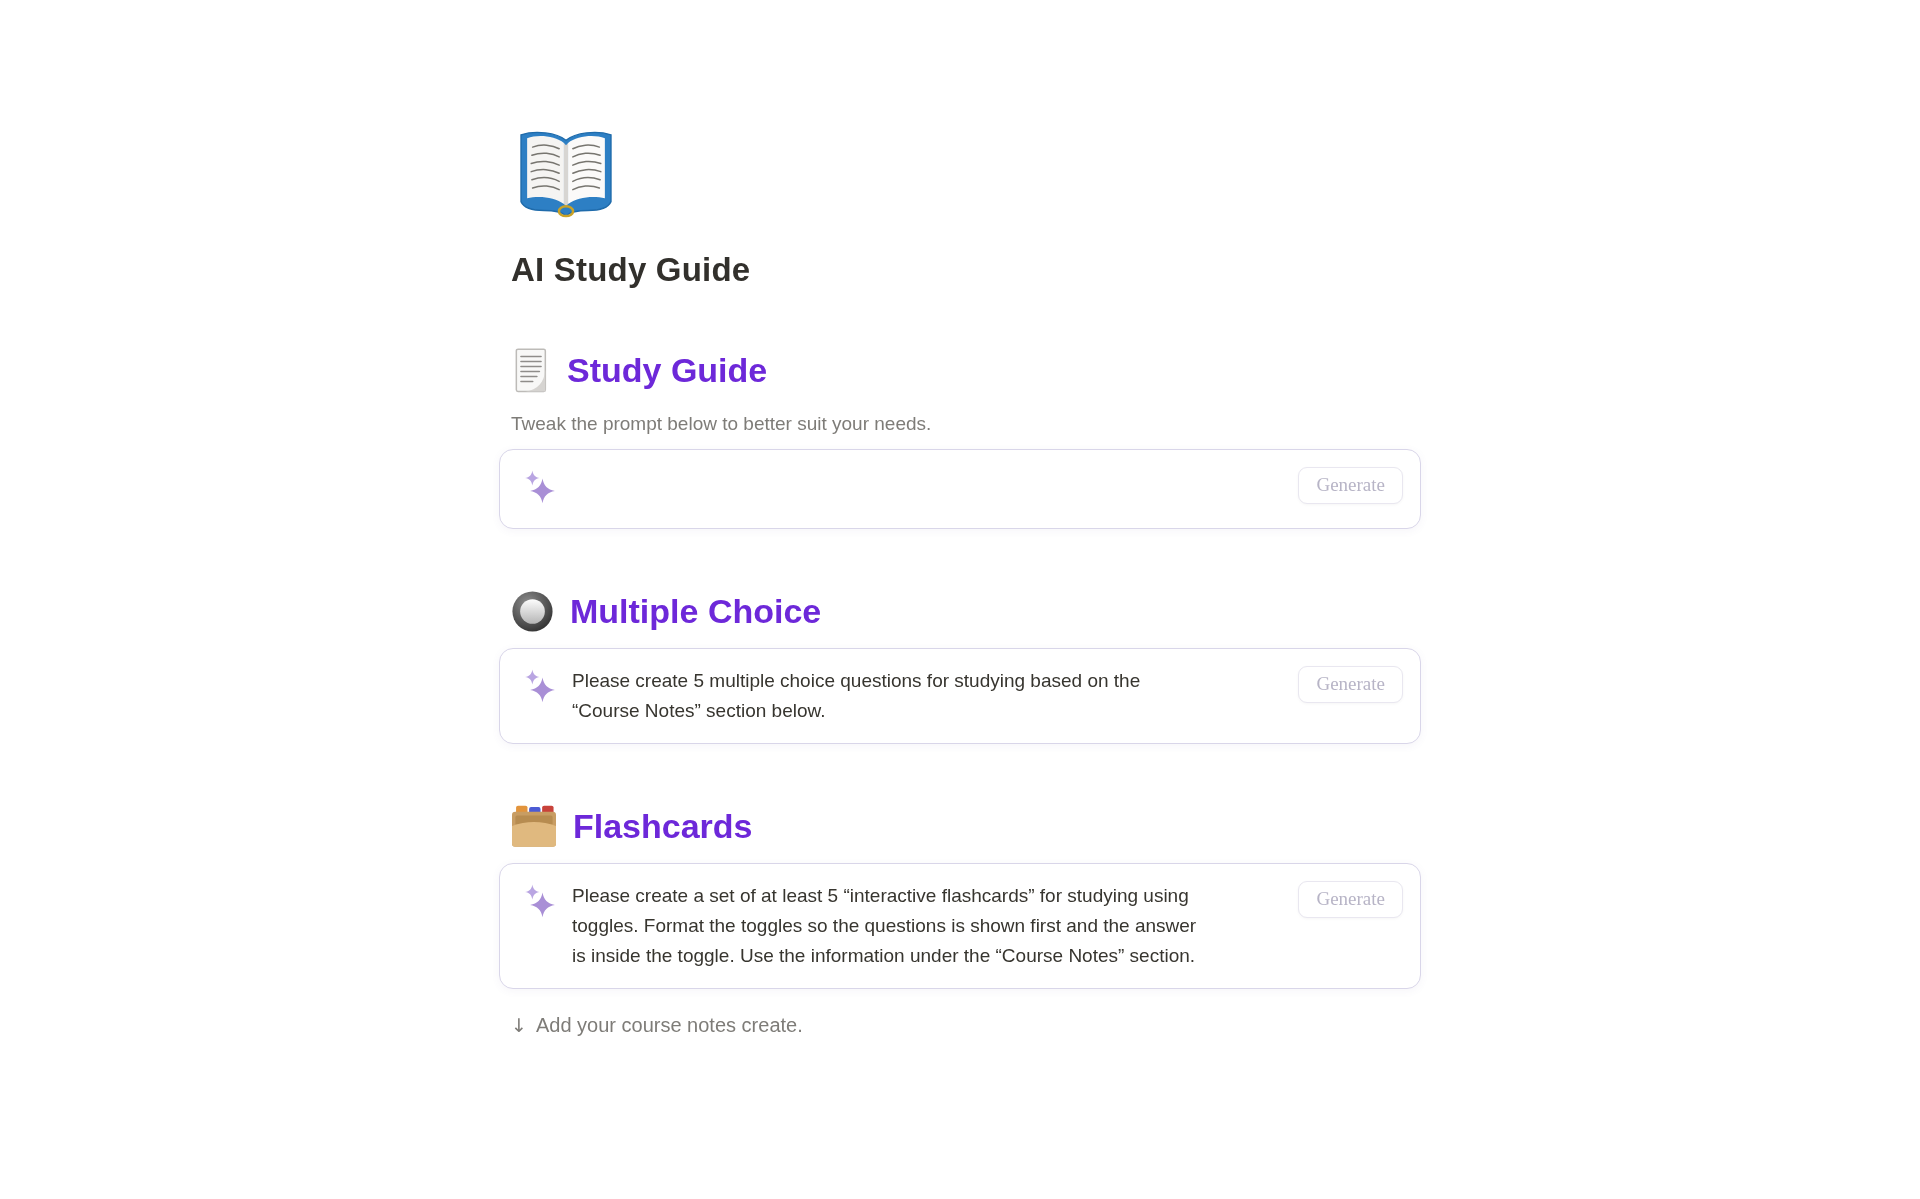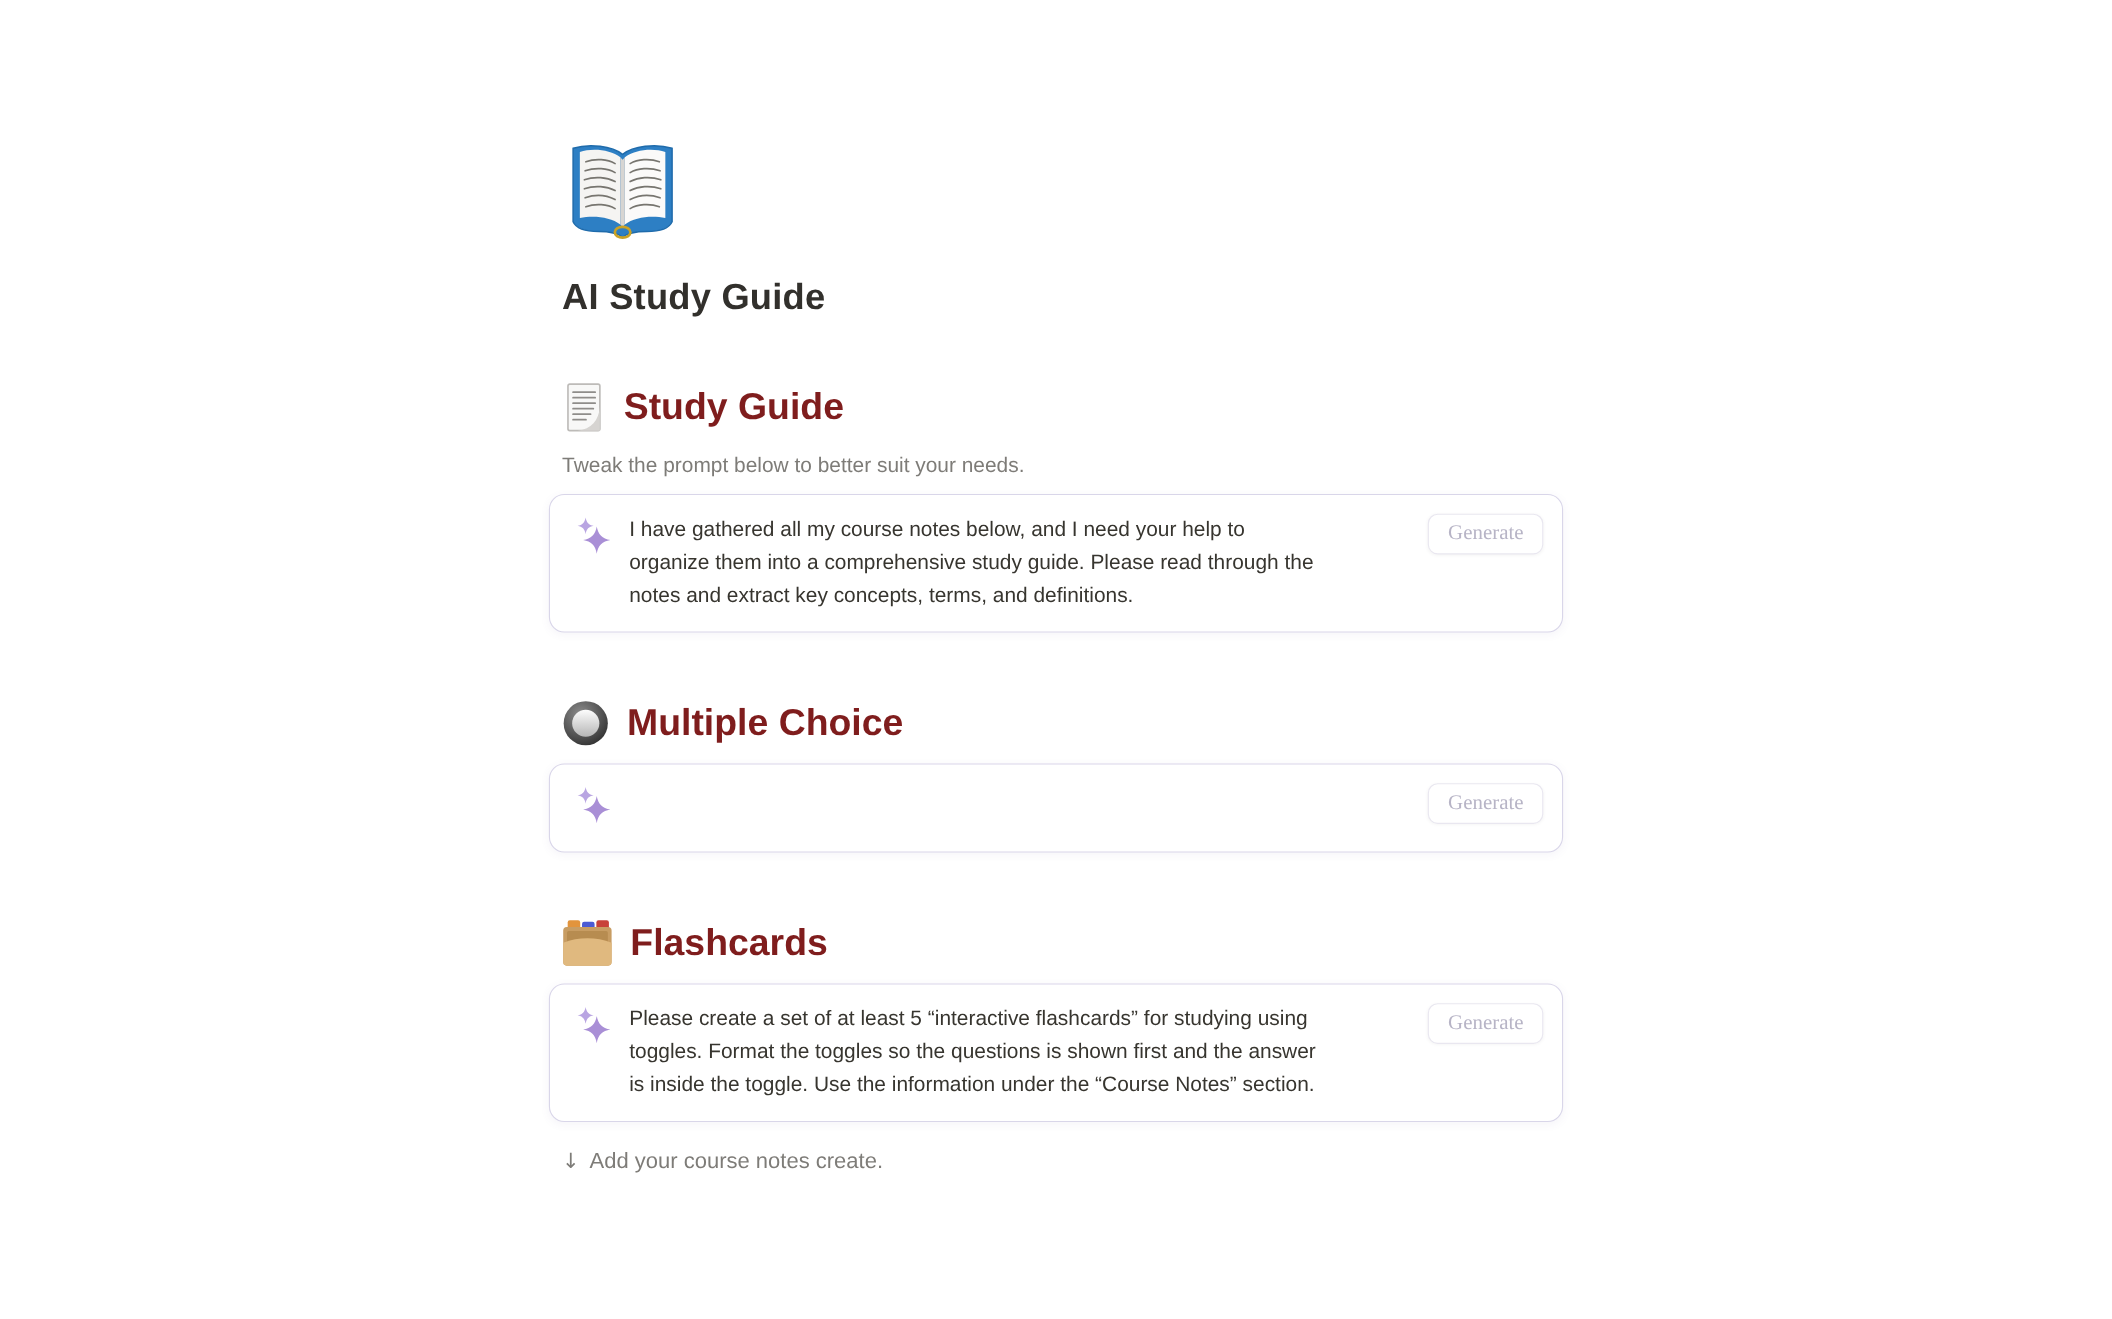--- a/index.html
+++ b/index.html
@@ -32,21 +32,21 @@
     line-height: 1.1;
     letter-spacing: 0.2px;
   }
   .section-heading {
     display: flex;
     align-items: center;
     gap: 16px;
     margin: 58px 0 0 12px;
     font-size: 34px;
     font-weight: 700;
-    color: #7f1d1d;
+    color: #6d28d9;
     line-height: 48px;
   }
   .h2-icon { display: inline-flex; align-items: center; }
   .subtitle {
     margin: 18px 0 0 12px;
     font-size: 19px;
     color: #7e7c78;
     line-height: 24px;
   }
   .prompt-box {
@@ -154,23 +154,20 @@
 
   <p class="subtitle">Tweak the prompt below to better suit your needs.</p>
 
   <div class="prompt-box">
     <span class="sparkle">
       <svg width="34" height="38" viewBox="0 0 24 27" aria-hidden="true">
         <path d="M8 1 C8.55 4.3 10.1 5.85 13.2 6.4 C10.1 6.95 8.55 8.5 8 11.8 C7.45 8.5 5.9 6.95 2.8 6.4 C5.9 5.85 7.45 4.3 8 1 Z" fill="#b9a5e2"></path>
         <path d="M15.2 6.8 C16.05 12 18.8 14.75 24 15.6 C18.8 16.45 16.05 19.2 15.2 24.4 C14.35 19.2 11.6 16.45 6.4 15.6 C11.6 14.75 14.35 12 15.2 6.8 Z" fill="#a98fd6"></path>
       </svg>
     </span>
-    <div class="prompt-text">I have gathered all my course notes below, and I need your help to
-organize them into a comprehensive study guide. Please read through the
-notes and extract key concepts, terms, and definitions.</div>
     <button class="generate-btn">Generate</button>
   </div>
 
   <div class="section-heading">
     <span class="h2-icon">
       <svg width="43" height="43" viewBox="0 0 24 24" aria-hidden="true">
         <defs>
           <radialGradient id="rb-outer" cx="38%" cy="30%" r="80%">
             <stop offset="0%" stop-color="#8d8d8d"></stop>
             <stop offset="70%" stop-color="#4a4a4a"></stop>
@@ -188,20 +185,22 @@
     <span>Multiple Choice</span>
   </div>
 
   <div class="prompt-box">
     <span class="sparkle">
       <svg width="34" height="38" viewBox="0 0 24 27" aria-hidden="true">
         <path d="M8 1 C8.55 4.3 10.1 5.85 13.2 6.4 C10.1 6.95 8.55 8.5 8 11.8 C7.45 8.5 5.9 6.95 2.8 6.4 C5.9 5.85 7.45 4.3 8 1 Z" fill="#b9a5e2"></path>
         <path d="M15.2 6.8 C16.05 12 18.8 14.75 24 15.6 C18.8 16.45 16.05 19.2 15.2 24.4 C14.35 19.2 11.6 16.45 6.4 15.6 C11.6 14.75 14.35 12 15.2 6.8 Z" fill="#a98fd6"></path>
       </svg>
     </span>
+    <div class="prompt-text">Please create 5 multiple choice questions for studying based on the
+“Course Notes” section below.</div>
     <button class="generate-btn">Generate</button>
   </div>
 
   <div class="section-heading">
     <span class="h2-icon">
       <svg width="46" height="44" viewBox="0 0 28 27" aria-hidden="true">
         <rect x="3" y="1" width="7" height="5.5" rx="1.2" fill="#e2943c"></rect>
         <rect x="11" y="1.8" width="7" height="5.5" rx="1.2" fill="#4c5bd4"></rect>
         <rect x="19" y="1" width="7" height="5.5" rx="1.2" fill="#c8423a"></rect>
         <rect x="0.5" y="4.8" width="27" height="21.5" rx="2" fill="#c89d63"></rect>

